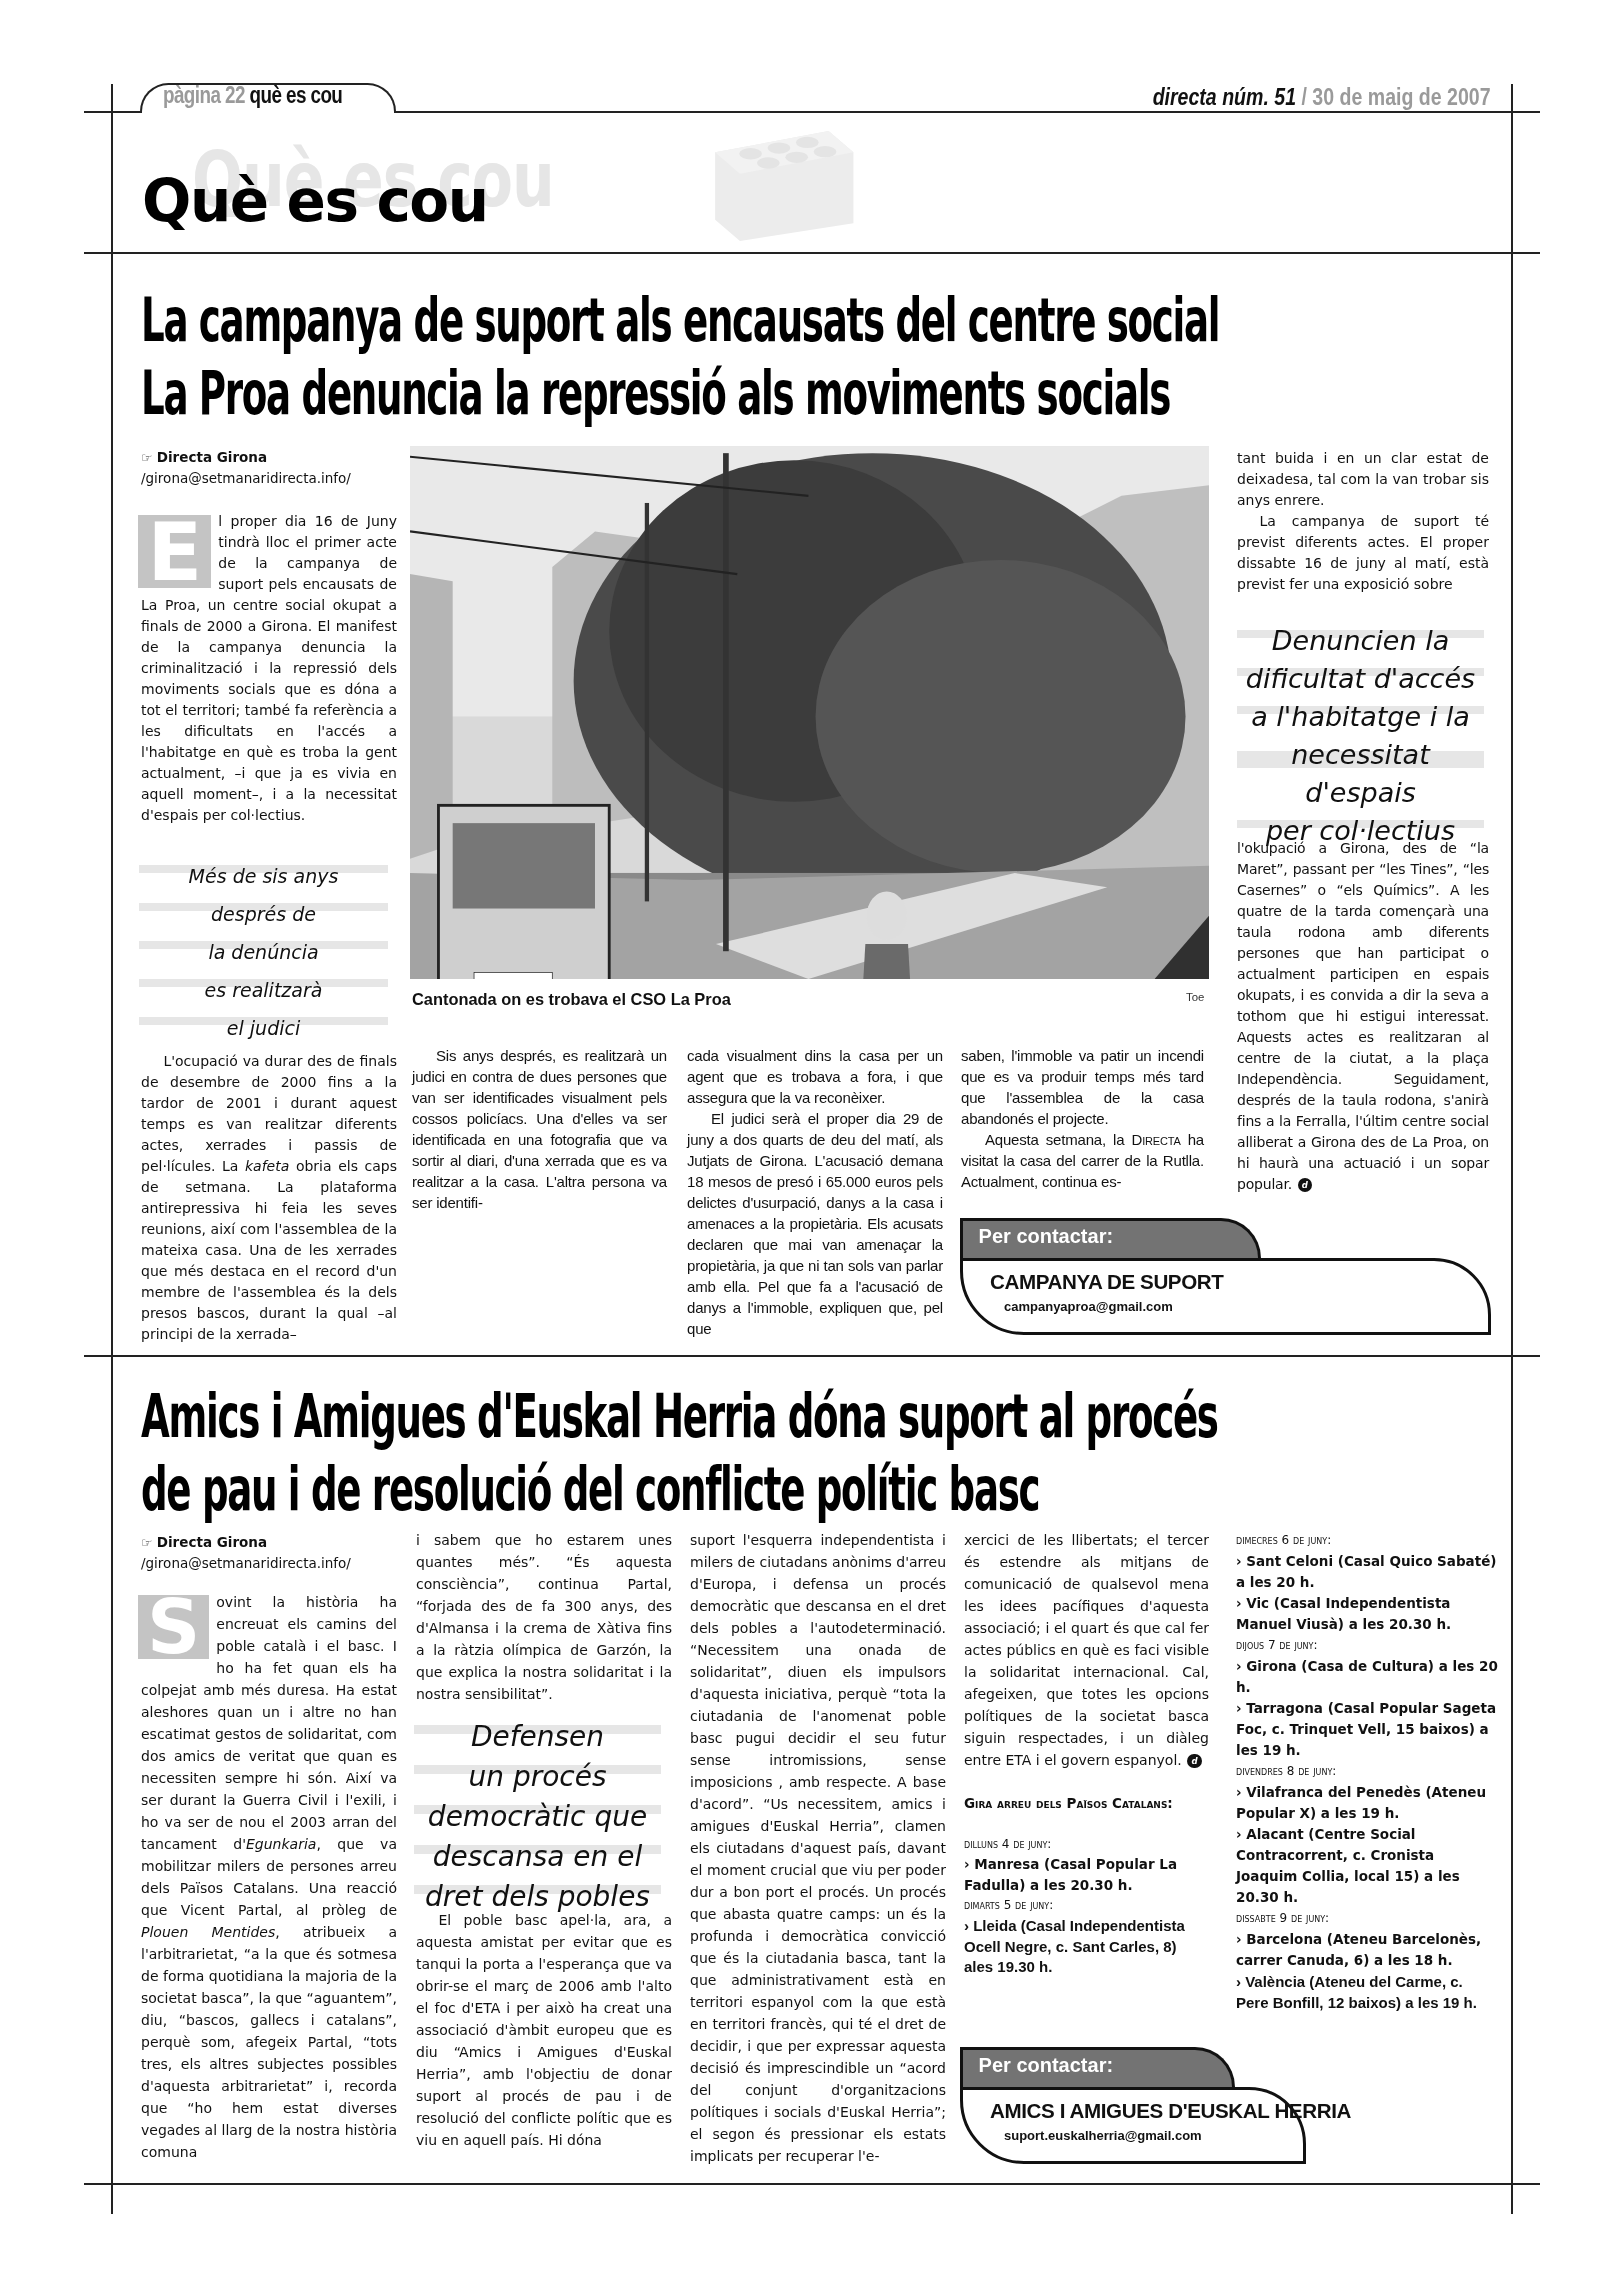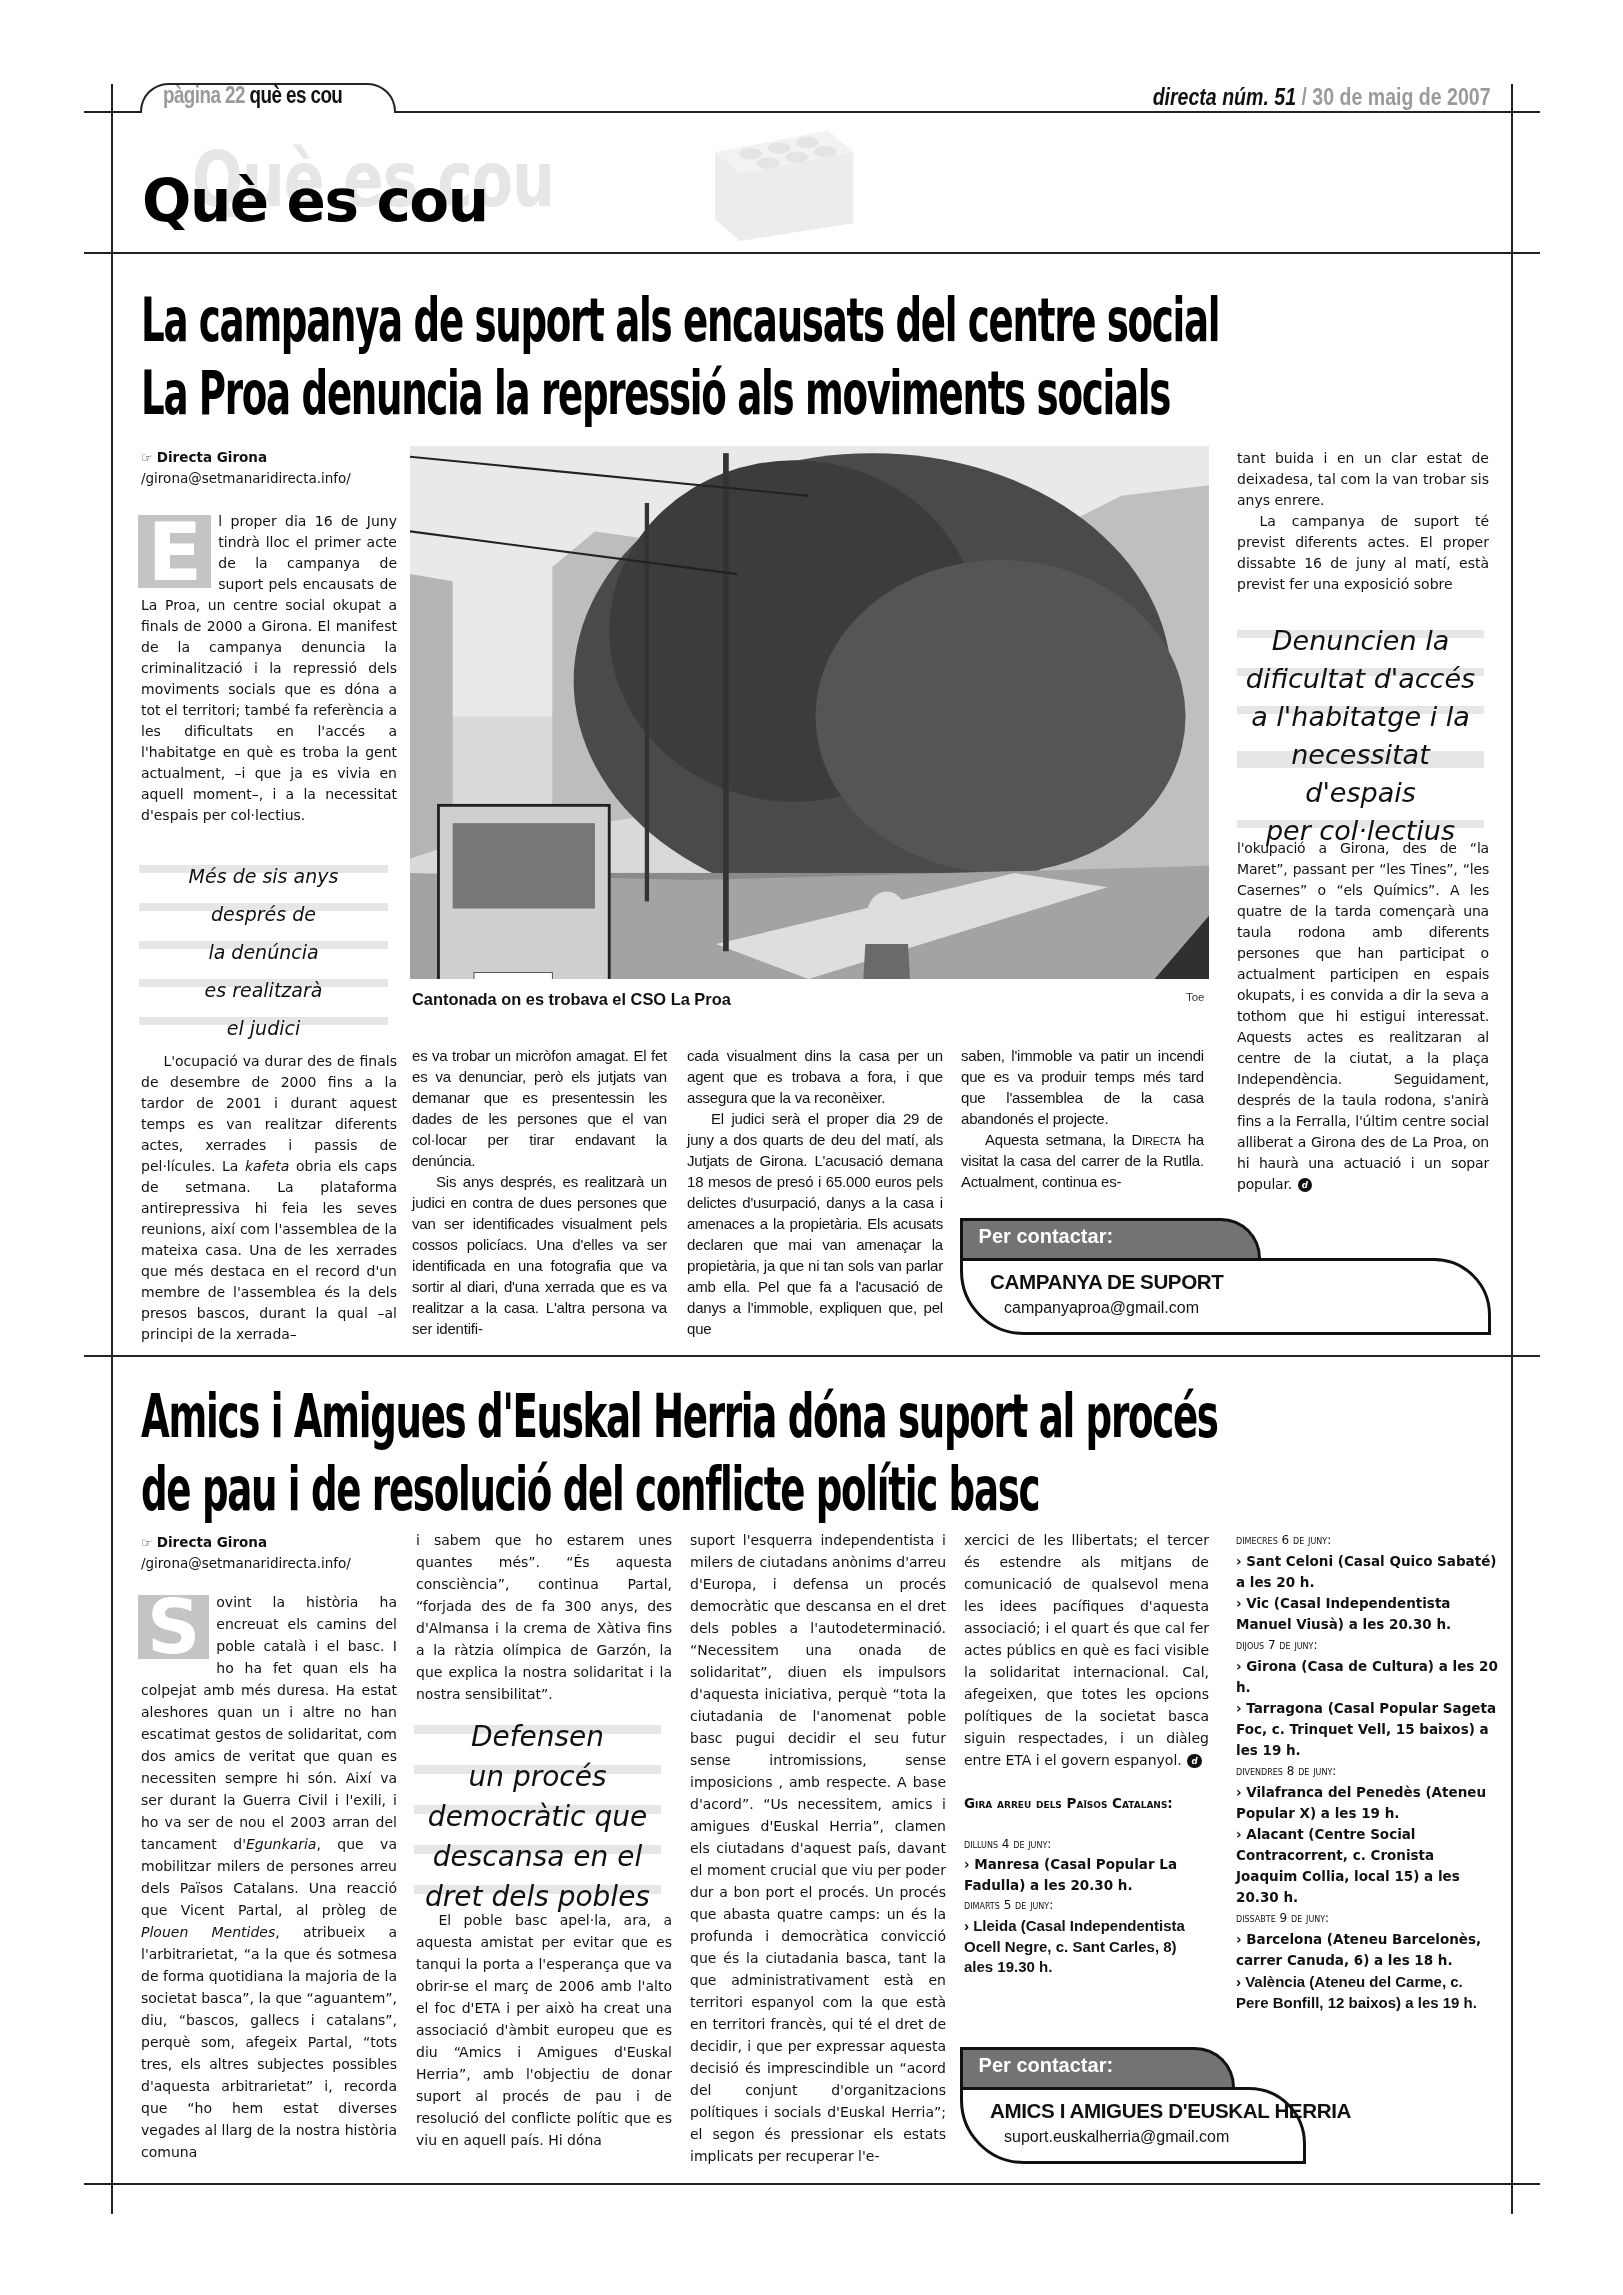--- a/index.html
+++ b/index.html
@@ -42,21 +42,21 @@
   .credit { position:absolute; left:1186px; top:991px; font-family:"Liberation Sans", sans-serif; font-size:11.4px; color:#333; }
 
   .end-mark { display:inline-block; width:14.2px; height:14.2px; border-radius:50%; background:#111; color:#fff; font-size:8.5px; line-height:14.2px; text-align:center; font-weight:bold; font-style:italic; vertical-align:middle; margin-left:5.7px; }
 
   
   .contact { position:absolute; }
   .contact .c-tab { position:absolute; left:0; top:0; height:37px; background:#737373; border:3.6px solid #111; border-bottom:none; border-radius:0 43px 0 0; }
   .contact .c-tab span { position:absolute; left:15.6px; top:4.3px; font-family:"Liberation Sans", sans-serif; font-weight:bold; font-size:20px; color:#fff; white-space:nowrap; }
   .contact .c-body { position:absolute; left:0; top:40px; height:71px; background:#fff; border:3.6px solid #111; border-radius:0 57px 0 64px; }
   .contact .c-org { position:absolute; left:27px; top:8.5px; font-family:"Liberation Sans", sans-serif; font-weight:bold; font-size:20.6px; white-space:nowrap; letter-spacing:-0.4px; }
-  .contact .c-mail { position:absolute; left:41px; top:38px; font-family:"Liberation Sans", sans-serif; font-weight:normal; font-size:16px; white-space:nowrap; }
+  .contact .c-mail { position:absolute; left:41px; top:38px; font-family:"Liberation Sans", sans-serif; font-weight:bold; font-size:13px; white-space:nowrap; }
 
   
   .tour { position:absolute; font-family:"DejaVu Sans", sans-serif; font-size:14px; line-height:21px; }
   .tour .gira { font-weight:bold; font-variant:small-caps; font-size:13.5px; margin-bottom:20px; display:block; }
   .tour .day { font-variant:small-caps; font-size:12px; display:block; }
   .tour .ev { font-weight:bold; display:block; }
 </style>
 </head>
 <body>
 
@@ -140,21 +140,20 @@
     <rect x="90" y="740" width="110" height="22" fill="#fff" stroke="#222"></rect>
     <ellipse cx="670" cy="660" rx="28" ry="34" fill="#ddd"></ellipse>
     <polygon points="640,700 700,700 715,960 625,960" fill="#6a6a6a"></polygon>
     <polygon points="1020,780 1123,660 1123,940 1010,920" fill="#303030"></polygon>
   </svg>
 </div>
 <div class="caption">Cantonada on es trobava el CSO La Proa</div>
 <div class="credit">Toe</div>
 
 <div class="col narrow" style="left:412px; top:1045px; width:255px;">
-  <p class="noindent">es va trobar un micròfon amagat. El fet es va denunciar, però els jutjats van demanar que es presentessin les dades de les persones que el van col·locar per tirar endavant la denúncia.</p>
   <p>Sis anys després, es realitzarà un judici en contra de dues persones que van ser identificades visualment pels cossos policíacs. Una d'elles va ser identificada en una fotografia que va sortir al diari, d'una xerrada que es va realitzar a la casa. L'altra persona va ser identifi-</p>
 </div>
 
 <div class="col narrow" style="left:687px; top:1045px; width:256px;">
   <p class="noindent">cada visualment dins la casa per un agent que es trobava a fora, i que assegura que la va reconèixer.</p>
   <p>El judici serà el proper dia 29 de juny a dos quarts de deu del matí, als Jutjats de Girona. L'acusació demana 18 mesos de presó i 65.000 euros pels delictes d'usurpació, danys a la casa i amenaces a la propietària. Els acusats declaren que mai van amenaçar la propietària, ja que ni tan sols van parlar amb ella. Pel que fa a l'acusació de danys a l'immoble, expliquen que, pel que</p>
 </div>
 
 <div class="col narrow" style="left:961px; top:1045px; width:243px;">
   <p class="noindent">saben, l'immoble va patir un incendi que es va produir temps més tard que l'assemblea de la casa abandonés el projecte.</p>

